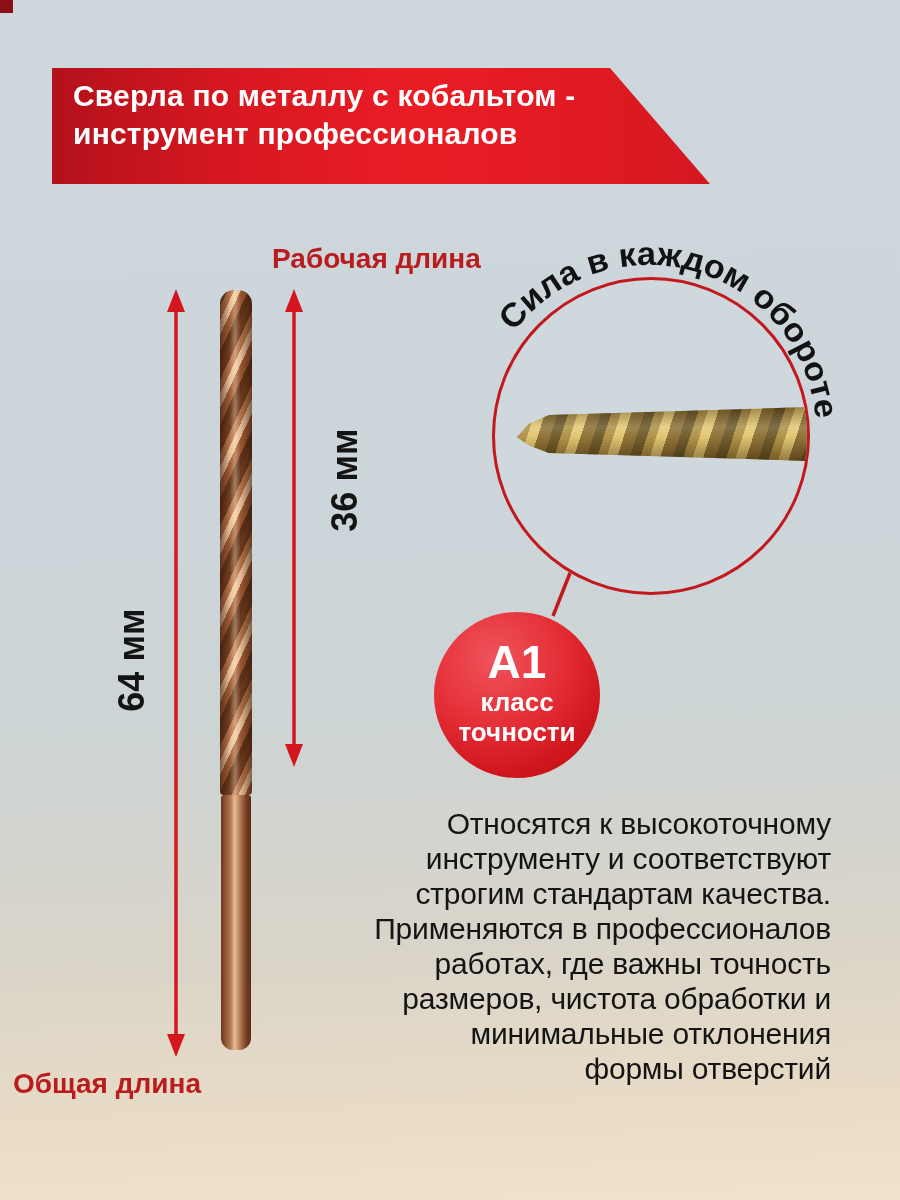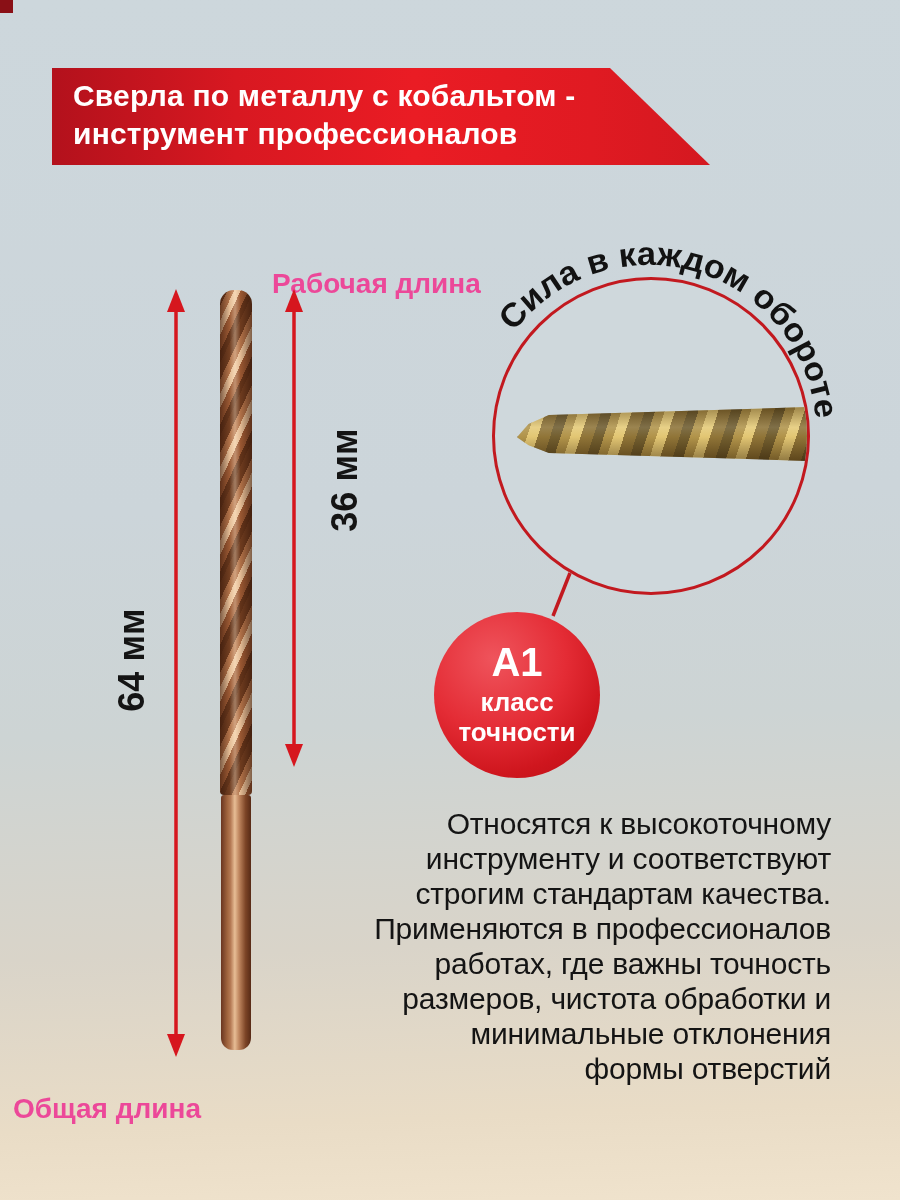--- a/index.html
+++ b/index.html
@@ -6,29 +6,29 @@
   body{
     width:900px;height:1200px;position:relative;overflow:hidden;
     font-family:"Liberation Sans","DejaVu Sans",sans-serif;
     background:linear-gradient(178deg,#cdd7dc 0%,#ccd5da 42%,#cdd4d4 60%,#d9d4c9 78%,#e9dcc6 92%,#f0e3cd 100%);
   }
   .abs{position:absolute;}
   
   .corner-chip{left:0;top:0;width:13px;height:13px;background:#8a1016;}
   
   .banner{
-    left:52px;top:68px;width:658px;height:97px;
+    left:52px;top:68px;width:658px;height:116px;
     clip-path:polygon(0 0,84.8% 0,100% 100%,0 100%);
     background:linear-gradient(90deg,#b3111c 0%,#d81821 28%,#ea1c24 55%,#e01a22 82%,#d41820 100%);
   }
   .banner-text{
     position:absolute;left:21px;top:9px;
     color:#ffffff;font-weight:700;font-size:30px;line-height:38px;letter-spacing:.2px;
   }
-  .lbl{color:#ec4899;font-weight:700;margin-top:25px;}
+  .lbl{color:#b91c1c;font-weight:700;}
   .working-label{left:272px;top:243px;font-size:28px;}
   .total-label{left:13px;top:1068px;font-size:28px;}
   .dim-value{
     width:130px;height:40px;display:flex;align-items:center;justify-content:center;
     transform:rotate(-90deg);font-size:36px;font-weight:700;color:#141414;white-space:nowrap;
   }
   .dim-total{left:67px;top:640px;}
   .dim-working{left:280px;top:460px;}
   
   .drill-flutes{
@@ -55,21 +55,21 @@
       linear-gradient(180deg,rgba(70,50,15,.45) 0%,rgba(255,245,200,.25) 38%,rgba(235,205,120,.2) 55%,rgba(60,40,12,.5) 100%),
       repeating-linear-gradient(108deg,#55431d 0 10px,#a3853e 10px 19px,#e0c472 19px 29px,#7a5f28 29px 41px);
   }
   
   .badge{
     left:434px;top:612px;width:166px;height:166px;border-radius:50%;
     background:radial-gradient(circle at 36% 28%,#ef545c 0%,#e42c35 45%,#cf161e 72%,#b80e15 100%);
     display:flex;flex-direction:column;align-items:center;justify-content:center;
     color:#fff;text-align:center;padding-bottom:6px;box-sizing:border-box;
   }
-  .badge-grade{font-size:40px;font-weight:700;line-height:50px;}
+  .badge-grade{font-size:46px;font-weight:700;line-height:50px;}
   .badge-sub{font-size:26px;font-weight:700;line-height:30px;text-align:center;}
   
   .description{
     left:330px;top:806px;width:501px;
     text-align:right;color:#141414;font-weight:400;
     font-size:30px;line-height:35px;letter-spacing:-.2px;
   }
   .overlay-svg{left:0;top:0;pointer-events:none;}
 </style>
 </head>

